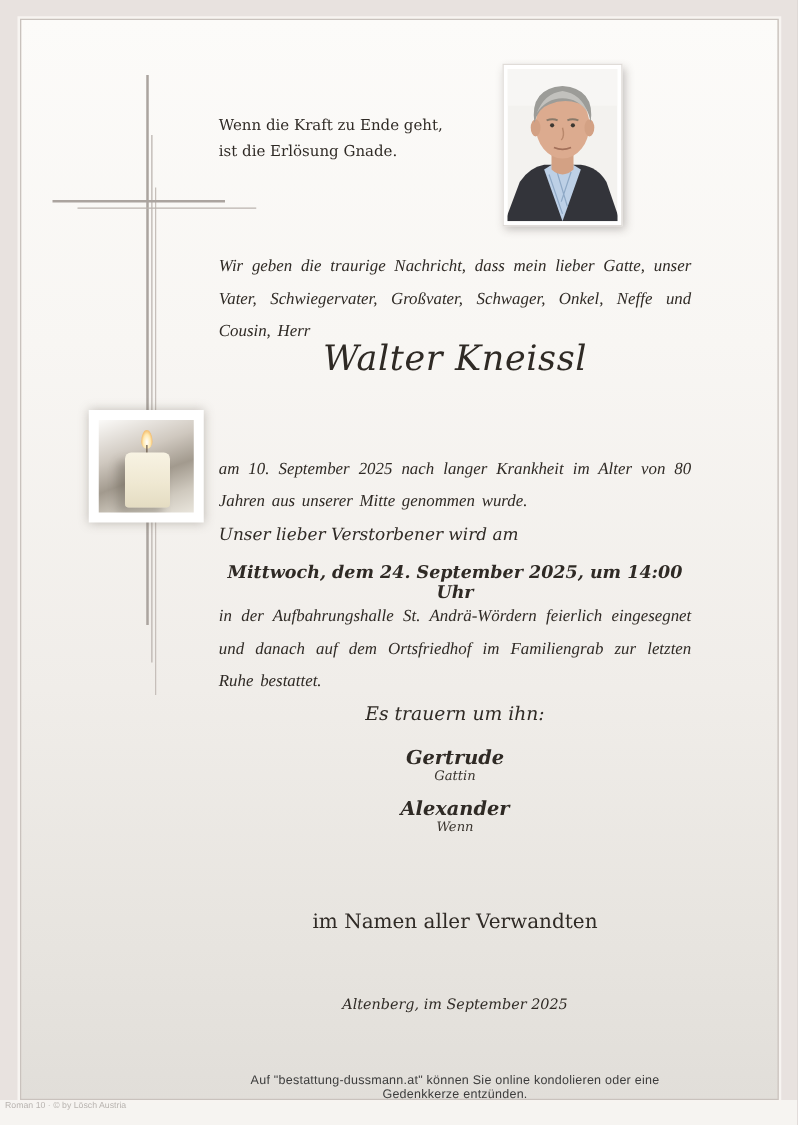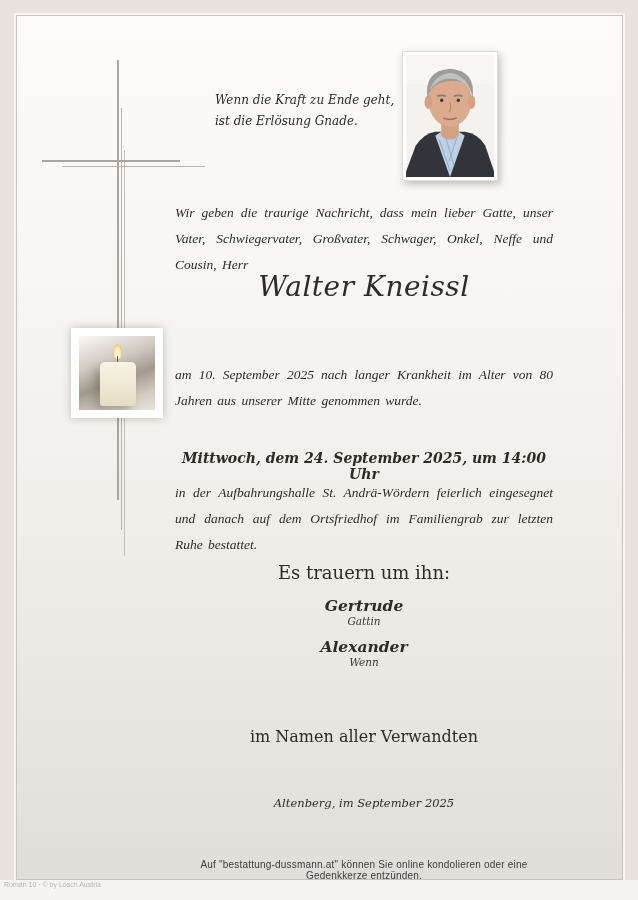--- a/index.html
+++ b/index.html
@@ -17,21 +17,21 @@
     background:#f6f4f1;
   }
   .card{
     position:absolute;left:16px;top:15px;width:605px;height:863px;
     border:1px solid #c9c2bd;
     box-shadow:0 0 0 2px #f7f4f1;
     background:linear-gradient(180deg,#fcfbf9 0%,#f8f6f3 30%,#f0ede9 62%,#e7e4df 86%,#e1ded9 100%);
   }
   .abs{position:absolute;}
   
-  .quote{left:158px;top:74px;width:250px;font-style:italic;font-size:12px;line-height:21px;margin-left:40px;}
+  .quote{left:158px;top:74px;width:250px;font-size:12px;line-height:21px;}
   
   .photo-frame{
     left:385px;top:35px;width:96px;height:130px;
     background:#ffffff;border:1px solid #e0dcd8;padding:3px;box-sizing:border-box;
     box-shadow:2px 3px 7px rgba(60,50,45,.3);
   }
   .photo-frame svg{display:block;width:100%;height:100%;}
   
   .cross-line{position:absolute;background:#aba49f;}
   .cl-v1{left:100px;top:44px;width:2px;height:440px;}
@@ -65,21 +65,21 @@
   }
   
   .col{left:158px;width:378px;}
   .para{font-style:italic;font-size:13.5px;line-height:26px;text-align:justify;word-spacing:2px;font-family:Liberation Serif, serif;}
   .announce{top:184px;}
   .deceased-name{top:254px;text-align:center;font-style:italic;font-weight:400;font-size:28px;letter-spacing:.5px;}
   .death-details{top:346px;}
   .ceremony-intro{top:404px;font-style:italic;font-size:13.5px;}
   .ceremony-datetime{top:434px;text-align:center;font-style:italic;font-weight:700;font-size:14px;}
   .ceremony-details{top:464px;}
-  .mourning-heading{top:546px;text-align:center;font-size:18px;}
+  .mourning-heading{top:546px;text-align:center;font-style:italic;font-size:15px;}
   .mourners{top:580px;text-align:center;}
   .mourner{margin-bottom:9px;}
   .mourner-name{font-style:italic;font-weight:700;font-size:15.5px;line-height:19px;}
   .mourner-relation{font-style:italic;font-size:10.5px;line-height:13px;color:#3a352f;}
   .closing{top:711px;text-align:center;font-size:16px;}
   .place-date{top:780px;text-align:center;font-style:italic;font-size:11.5px;}
   .footer-note{
     top:843px;text-align:center;
     font-family:"Liberation Sans", sans-serif;font-style:normal;
     font-size:10px;color:#3c3c3c;letter-spacing:.2px;
@@ -147,20 +147,21 @@
         <div class="candle-body"></div>
       </div>
     </div>
 
     <div class="abs col para announce">Wir geben die traurige Nachricht, dass mein lieber Gatte, unser Vater, Schwiegervater, Großvater, Schwager, Onkel, Neffe und Cousin, Herr</div>
 
     <div class="abs col deceased-name">Walter Kneissl</div>
 
     <div class="abs col para death-details">am 10. September 2025 nach langer Krankheit im Alter von 80 Jahren aus unserer Mitte genommen wurde.</div>
 
+    <div class="abs col ceremony-intro">Unser lieber Verstorbener wird am</div>
 
     <div class="abs col ceremony-datetime">Mittwoch, dem 24. September 2025, um 14:00 Uhr</div>
 
     <div class="abs col para ceremony-details">in der Aufbahrungshalle St. Andrä-Wördern feierlich eingesegnet und danach auf dem Ortsfriedhof im Familiengrab zur letzten Ruhe bestattet.</div>
 
     <div class="abs col mourning-heading">Es trauern um ihn:</div>
 
     <div class="abs col mourners">
       <div class="mourner">
         <div class="mourner-name">Gertrude</div>

